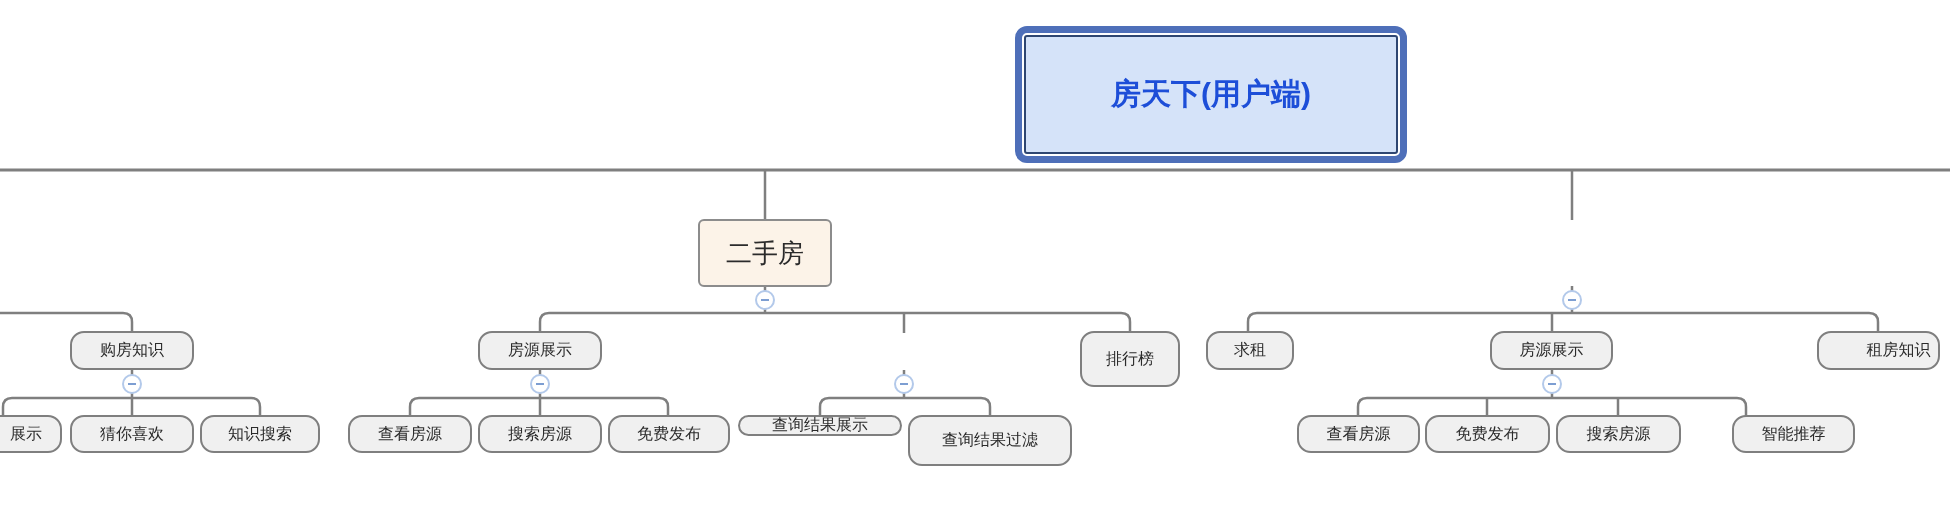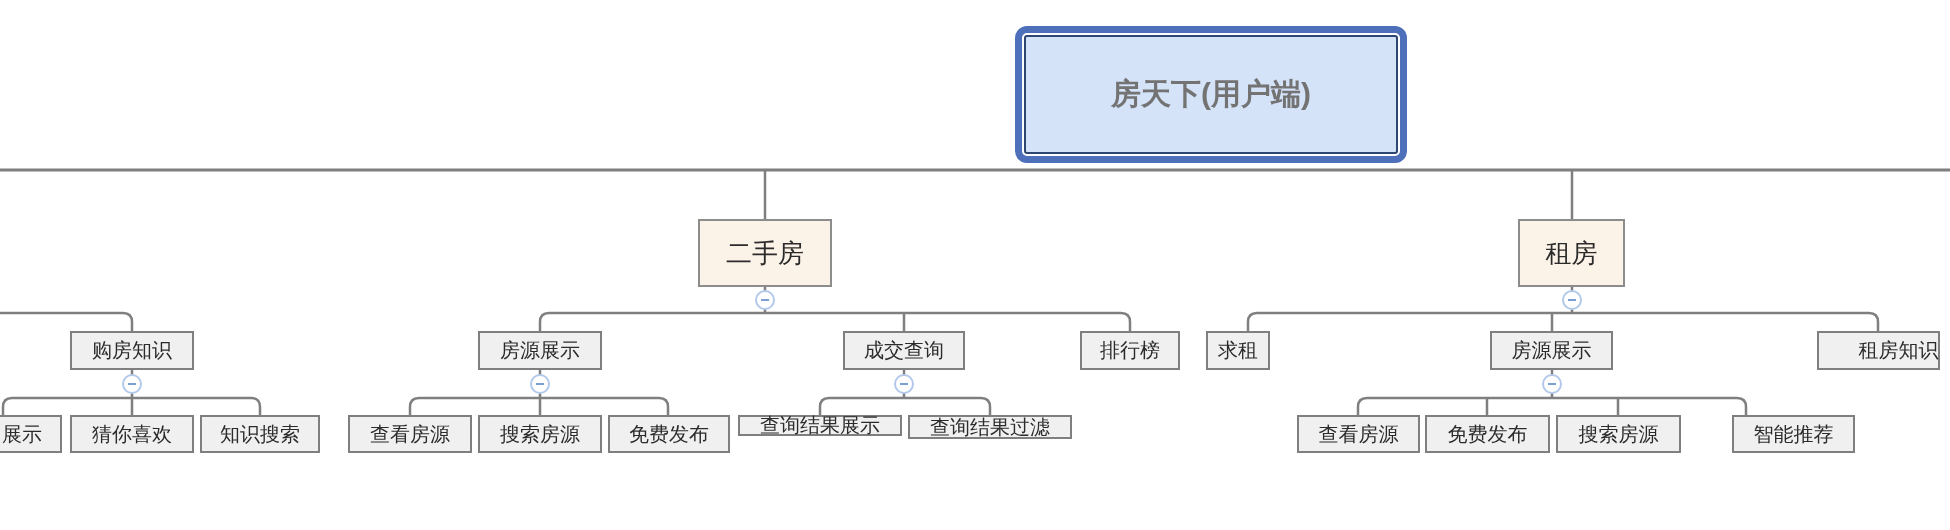--- a/index.html
+++ b/index.html
@@ -10,40 +10,40 @@
   #wires{position:absolute;left:0;top:0;width:1950px;height:530px;}
   #wires path{fill:none;stroke:var(--line,#7f7f7f);}
   .w3{stroke-width:3px;}
   .w2{stroke-width:2.5px;}
 
   .node{
     position:absolute;box-sizing:border-box;
     display:flex;align-items:center;justify-content:center;
     background:var(--node_fill,#f0f0f0);
     border:2px solid var(--node_border,#7f7f7f);
-    border-radius:0;color:var(--text,#2b2b2b);
-    font-size:20px;white-space:nowrap;
+    border-radius:14px;color:var(--text,#2b2b2b);
+    font-size:16px;white-space:nowrap;
   }
   .branch{
     background:var(--branch_fill,#fcf3e8);
     border-color:var(--branch_border,#8c8c8c);
-    border-radius:0;font-size:26px;
+    border-radius:6px;font-size:26px;
   }
   .root-outer{
     position:absolute;box-sizing:border-box;
     border:7px solid var(--root_ring,#4e6fb9);
     border-radius:12px;background:#ffffff;padding:2px;
   }
   .root-inner{
     box-sizing:border-box;width:100%;height:100%;
     display:flex;align-items:center;justify-content:center;
     background:var(--root_fill,#d5e3f9);
     border:2px solid var(--root_inner_border,#2e4672);
     border-radius:3px;
-    font-size:30px;font-weight:bold;color:#737373;white-space:nowrap;
+    font-size:30px;font-weight:bold;color:#1d4ed8;white-space:nowrap;
   }
   .collapse{
     position:absolute;width:20px;height:20px;box-sizing:border-box;
     border-radius:50%;background:#ffffff;
     border:2px solid var(--collapse_border,#b3c9ea);
     display:flex;align-items:center;justify-content:center;
   }
   .collapse::after{
     content:"";display:block;width:8px;height:2px;
     background:var(--collapse_dash,#7d9ed2);
@@ -89,38 +89,36 @@
     <path class="w2" d="M1358 416 V407 Q1358 398 1367 398 H1737 Q1746 398 1746 407 V416"></path>
     <path class="w2" d="M1487 398 V416"></path>
     <path class="w2" d="M1618 398 V416"></path>
   </svg>
 
   <div class="root-outer" style="left:1015px;top:26px;width:392px;height:137px;">
     <div class="root-inner">房天下(用户端)</div>
   </div>
 
   <div class="node branch" style="left:698px;top:219px;width:134px;height:68px;">二手房</div>
-  <div class="node branch" style="left:1518px;top:219px;width:107px;height:68px;">租房</div>
 
   <div class="node" style="left:70px;top:331px;width:124px;height:39px;">购房知识</div>
   <div class="node" style="left:478px;top:331px;width:124px;height:39px;">房源展示</div>
-  <div class="node" style="left:843px;top:331px;width:122px;height:39px;">成交查询</div>
-  <div class="node" style="left:1080px;top:331px;width:100px;height:39px;">排行榜</div>
-  <div class="node" style="left:1206px;top:331px;width:64px;height:39px;">求租</div>
+  <div class="node" style="left:1080px;top:331px;width:100px;height:56px;">排行榜</div>
+  <div class="node" style="left:1206px;top:331px;width:88px;height:39px;">求租</div>
   <div class="node" style="left:1490px;top:331px;width:123px;height:39px;">房源展示</div>
   <div class="node" style="left:1817px;top:331px;width:123px;height:39px;padding-left:40px;">租房知识</div>
 
   <div class="node cut" style="left:-64px;top:415px;width:126px;height:38px;">展示</div>
   <div class="node" style="left:70px;top:415px;width:124px;height:38px;">猜你喜欢</div>
   <div class="node" style="left:200px;top:415px;width:120px;height:38px;text-align:right;">知识搜索</div>
   <div class="node" style="left:348px;top:415px;width:124px;height:38px;">查看房源</div>
   <div class="node" style="left:478px;top:415px;width:124px;height:38px;">搜索房源</div>
   <div class="node" style="left:608px;top:415px;width:122px;height:38px;">免费发布</div>
   <div class="node" style="left:738px;top:415px;width:164px;height:21px;">查询结果展示</div>
-  <div class="node" style="left:908px;top:415px;width:164px;height:24px;">查询结果过滤</div>
+  <div class="node" style="left:908px;top:415px;width:164px;height:51px;">查询结果过滤</div>
   <div class="node" style="left:1297px;top:415px;width:123px;height:38px;">查看房源</div>
   <div class="node" style="left:1425px;top:415px;width:125px;height:38px;">免费发布</div>
   <div class="node" style="left:1556px;top:415px;width:125px;height:38px;">搜索房源</div>
   <div class="node" style="left:1685px;top:415px;width:123px;height:38px;margin-left:47px;">智能推荐</div>
 
   <div class="collapse" style="left:755px;top:290px;"></div>
   <div class="collapse" style="left:1562px;top:290px;"></div>
   <div class="collapse" style="left:122px;top:374px;"></div>
   <div class="collapse" style="left:530px;top:374px;"></div>
   <div class="collapse" style="left:894px;top:374px;"></div>

